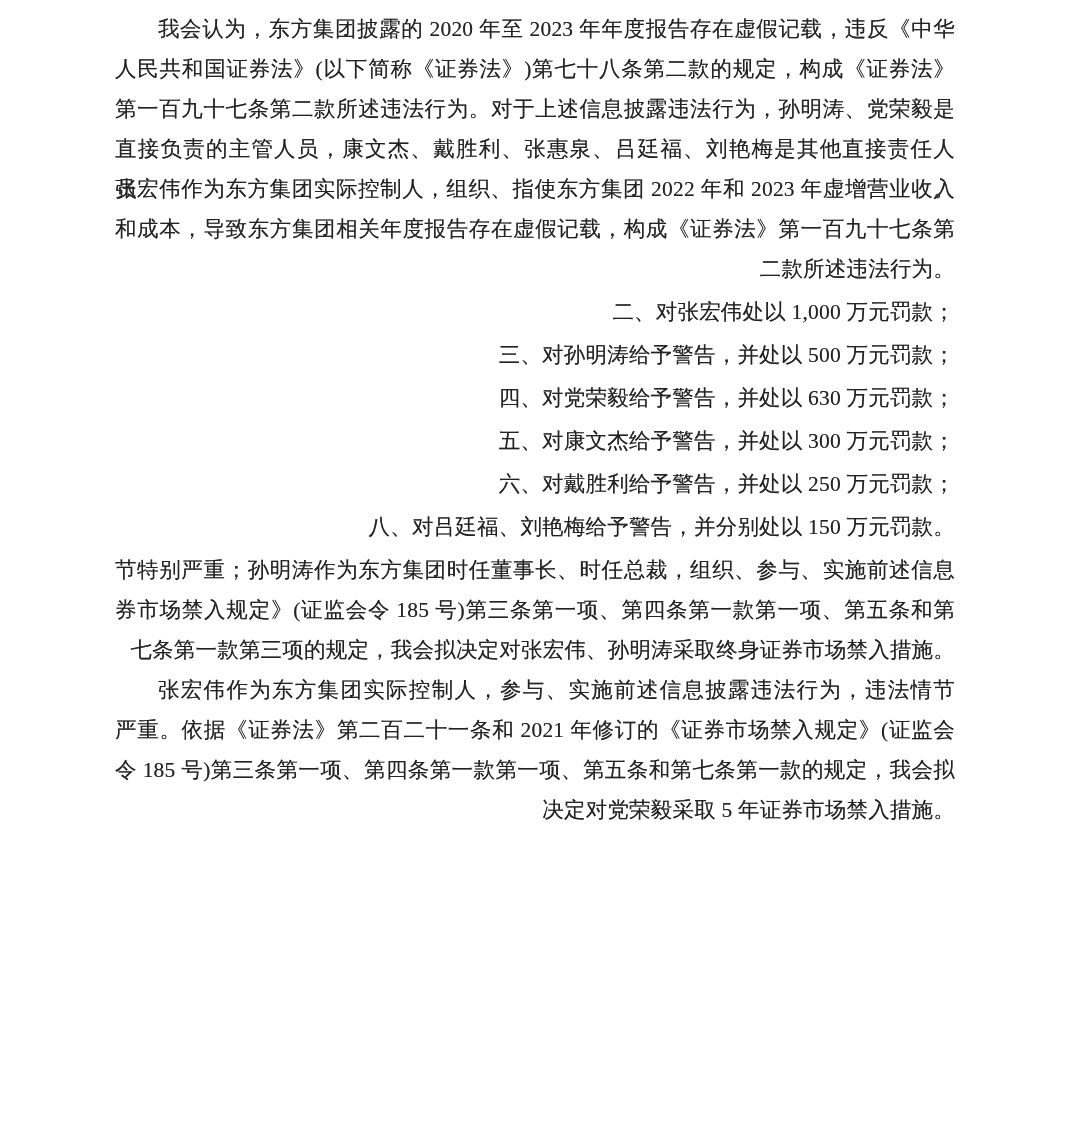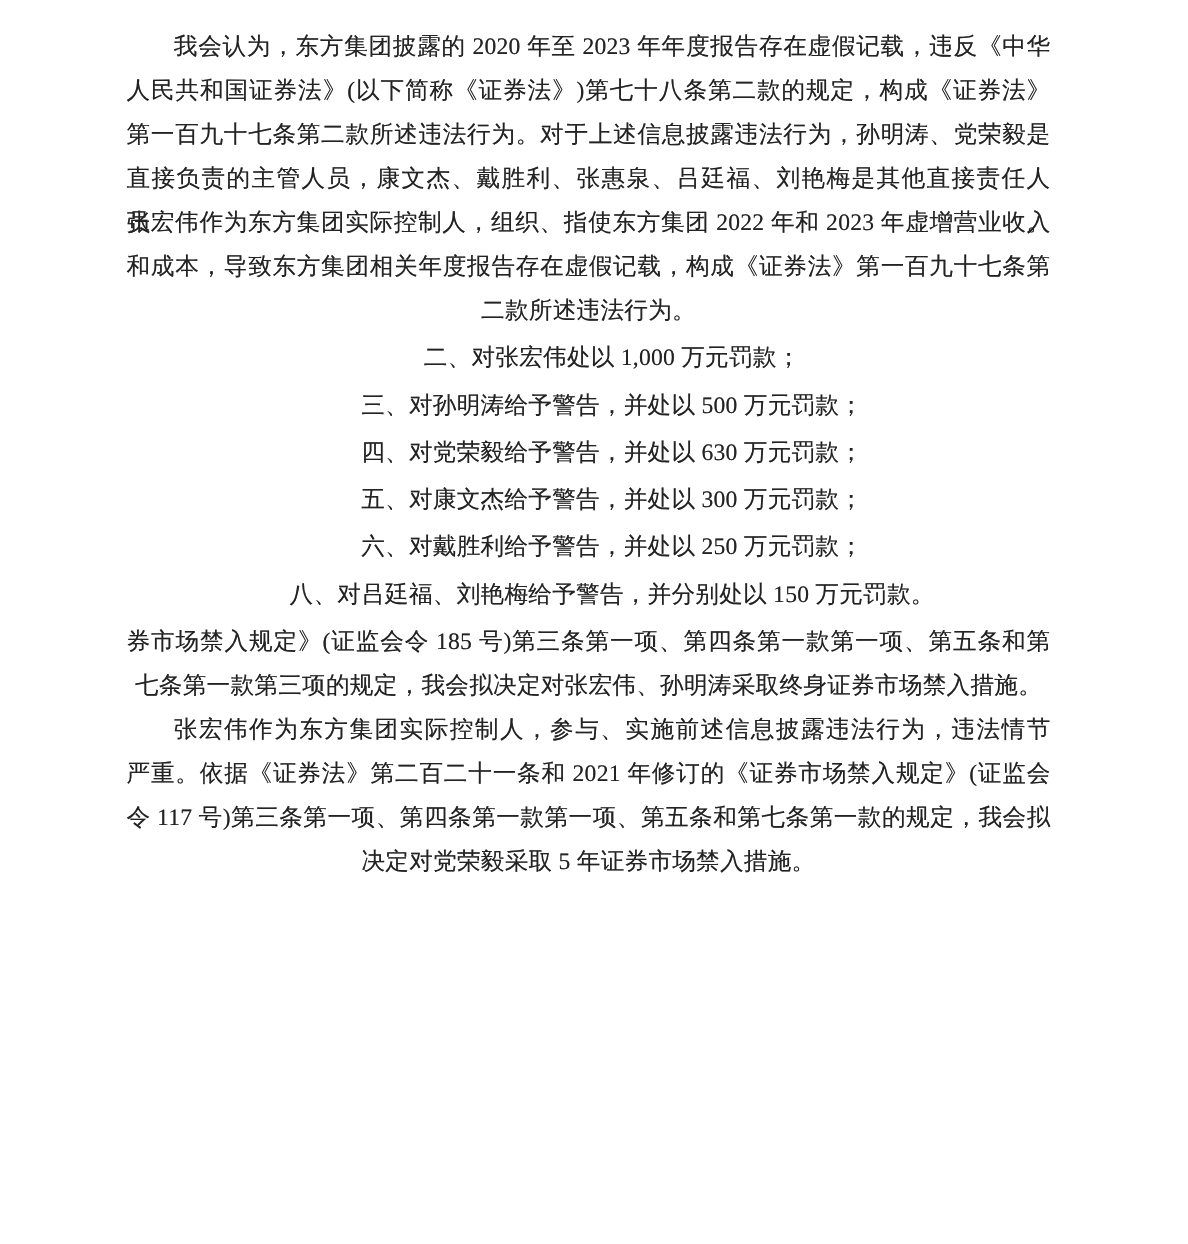--- a/index.html
+++ b/index.html
@@ -9,33 +9,33 @@
   }
   body {
     width: 1080px;
     height: 1131px;
     overflow: hidden;
   }
   .page {
     box-sizing: border-box;
     width: 1077px;
     min-height: 1131px;
-    padding: 22px 122px 0 115px;
+    padding: 9px 122px 0 115px;
     background: #ffffff;
     font-family: "Liberation Serif", "DejaVu Serif", serif;
     font-size: 21.5px;
     color: #232323;
     
     text-shadow: 0 0 0.6px rgba(40,40,40,0.55);
   }
   .para { margin: 0; padding: 0; }
   .line {
     line-height: 40px;
     height: 40px;
-    text-align: center;
+    text-align: right;
     letter-spacing: 0.2px;
   }
   
   .line.fill {
     text-align: justify;
     text-align-last: justify;
     text-justify: inter-character;
   }
   
   .line.first { text-indent: 2em; }
@@ -68,23 +68,24 @@
       <div class="para list">
         <div class="line first">五、对康文杰给予警告，并处以 300 万元罚款；</div>
       </div>
       <div class="para list">
         <div class="line first">六、对戴胜利给予警告，并处以 250 万元罚款；</div>
       </div>
       <div class="para list">
         <div class="line first">八、对吕廷福、刘艳梅给予警告，并分别处以 150 万元罚款。</div>
       </div>
       <div class="para">
+        <div class="line fill">节特别严重；孙明涛作为东方集团时任董事长、时任总裁，组织、参与、实施前述信息</div>
         <div class="line fill">券市场禁入规定》(证监会令 185 号)第三条第一项、第四条第一款第一项、第五条和第</div>
         <div class="line">七条第一款第三项的规定，我会拟决定对张宏伟、孙明涛采取终身证券市场禁入措施。</div>
       </div>
       <div class="para">
         <div class="line first fill">张宏伟作为东方集团实际控制人，参与、实施前述信息披露违法行为，违法情节</div>
         <div class="line fill">严重。依据《证券法》第二百二十一条和 2021 年修订的《证券市场禁入规定》(证监会</div>
-        <div class="line fill">令 117 号)第三条第一项、第四条第一款第一项、第五条和第七条第一款的规定，我会拟</div>
+        <div class="line fill">令 185 号)第三条第一项、第四条第一款第一项、第五条和第七条第一款的规定，我会拟</div>
         <div class="line">决定对党荣毅采取 5 年证券市场禁入措施。</div>
       </div>
     </div>
 </main>
 
 </body></html>

